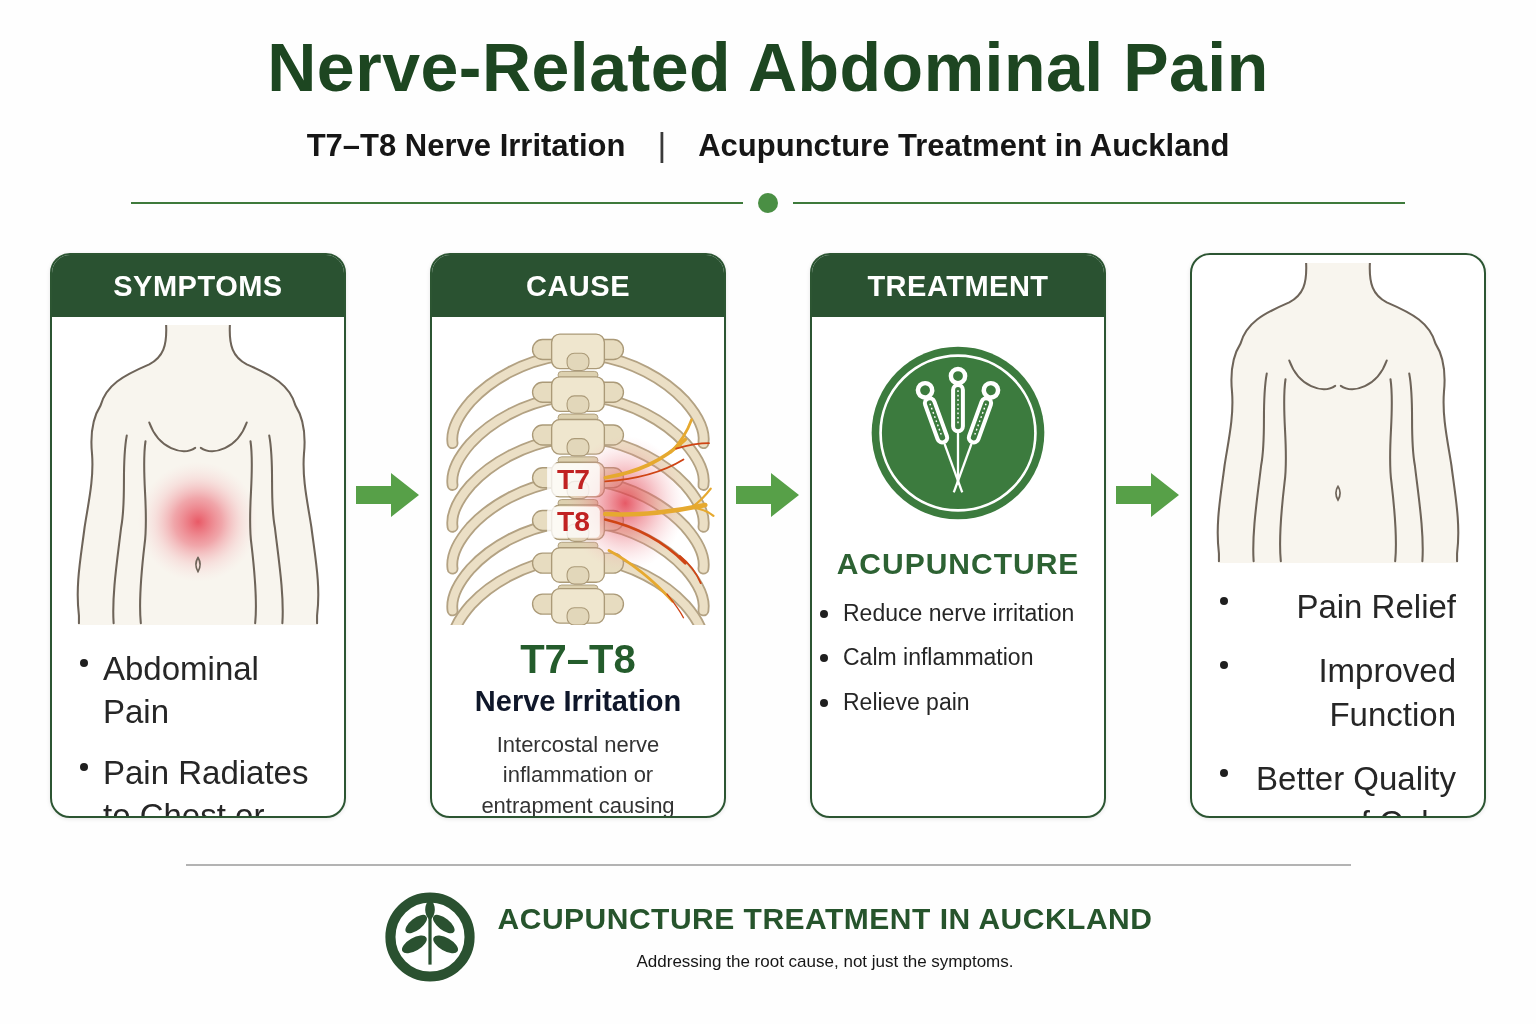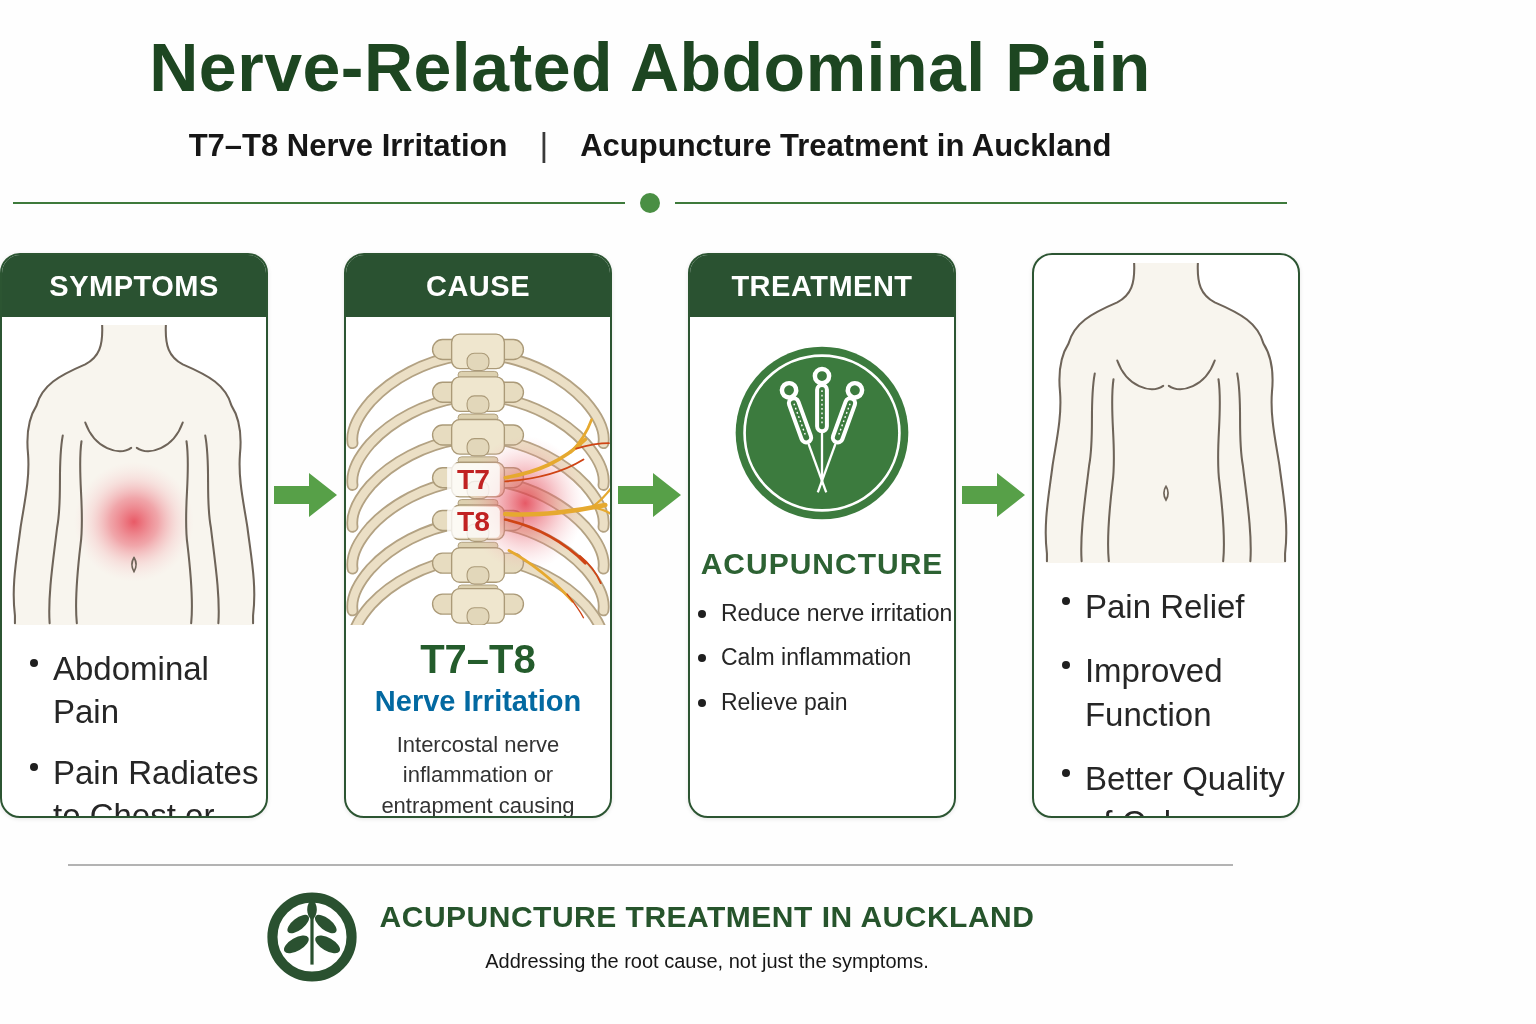--- a/index.html
+++ b/index.html
@@ -3,21 +3,21 @@
 <meta charset="utf-8">
 <style>
   * { margin:0; padding:0; box-sizing:border-box; }
   html,body { width:1536px; height:1024px; }
   body {
     background:#fefefe;
     font-family:"Liberation Sans", sans-serif;
     color:#222;
     overflow:hidden;
   }
-  .page { width:1300px; height:1024px; position:relative; }
+  .page { width:1536px; height:1024px; position:relative; }
 
   
   .hdr { text-align:center; padding-top:30px; }
   .title {
     font-size:68px; font-weight:700; color:#1d4621;
     line-height:1.1; letter-spacing:0.5px;
   }
   .subtitle {
     margin-top:22px; display:flex; justify-content:center; align-items:center;
     gap:32px; font-size:31px; font-weight:700; color:#161616;
@@ -54,43 +54,43 @@
     color:#262626; line-height:1.32; margin-bottom:17px; max-width:238px;
   }
   ul.bullets li::before {
     content:""; position:absolute; left:2px; top:12px;
     width:8px; height:8px; border-radius:50%; background:#1f1f1f;
   }
   .card-bd .illus { margin-top:8px; }
 
   
   .card-bd .bullets.torso-list { margin-top:22px; }
-  .card-outcome .bullets li { margin-bottom:21px; }
+  .card-outcome .bullets li { margin-bottom:21px;text-align:right; }
 
   
   .cause-title { margin-top:12px; font-size:40px; font-weight:700; color:#245c2c; }
-  .cause-sub { margin-top:3px; font-size:29px; font-weight:700; color:#0369a1; }
+  .cause-sub { margin-top:3px; font-size:29px; font-weight:700; color:#0f172a; }
   .cause-desc {
     margin-top:12px; font-size:22px; font-weight:500; color:#333;
     text-align:center; line-height:1.38; padding:0 16px; max-width:286px;
   }
 
   
   .needle-icon { margin-top:27px; }
   .treat-title { margin-top:25px; font-size:30px; font-weight:700; color:#2d6233; letter-spacing:1px; }
   .card-treatment ul.bullets { margin-top:17px; padding-left:6px; }
   .card-treatment ul.bullets li { font-size:23px; margin-bottom:14px; max-width:262px; white-space:nowrap; }
 
   
   .ftr { margin-top:46px; }
   .ftr-line { width:1165px; height:2px; background:#b3b3b3; margin:0 auto; }
   .ftr-row { display:flex; align-items:center; justify-content:center; gap:22px; margin-top:25px; }
   .ftr-text { text-align:center; }
   .ftr-title { font-size:30px; font-weight:700; color:#26542c; letter-spacing:0.5px; }
-  .ftr-sub { font-size:20px; font-weight:500; color:#161616; margin-top:16px; }
+  .ftr-sub { font-size:17px; font-weight:500; color:#161616; margin-top:16px; }
 </style>
 </head>
 <body>
 
 <div class="page">
 
   <div class="hdr">
     <h1 class="title">Nerve-Related Abdominal Pain</h1>
     <div class="subtitle">
       <span>T7–T8 Nerve Irritation</span>

